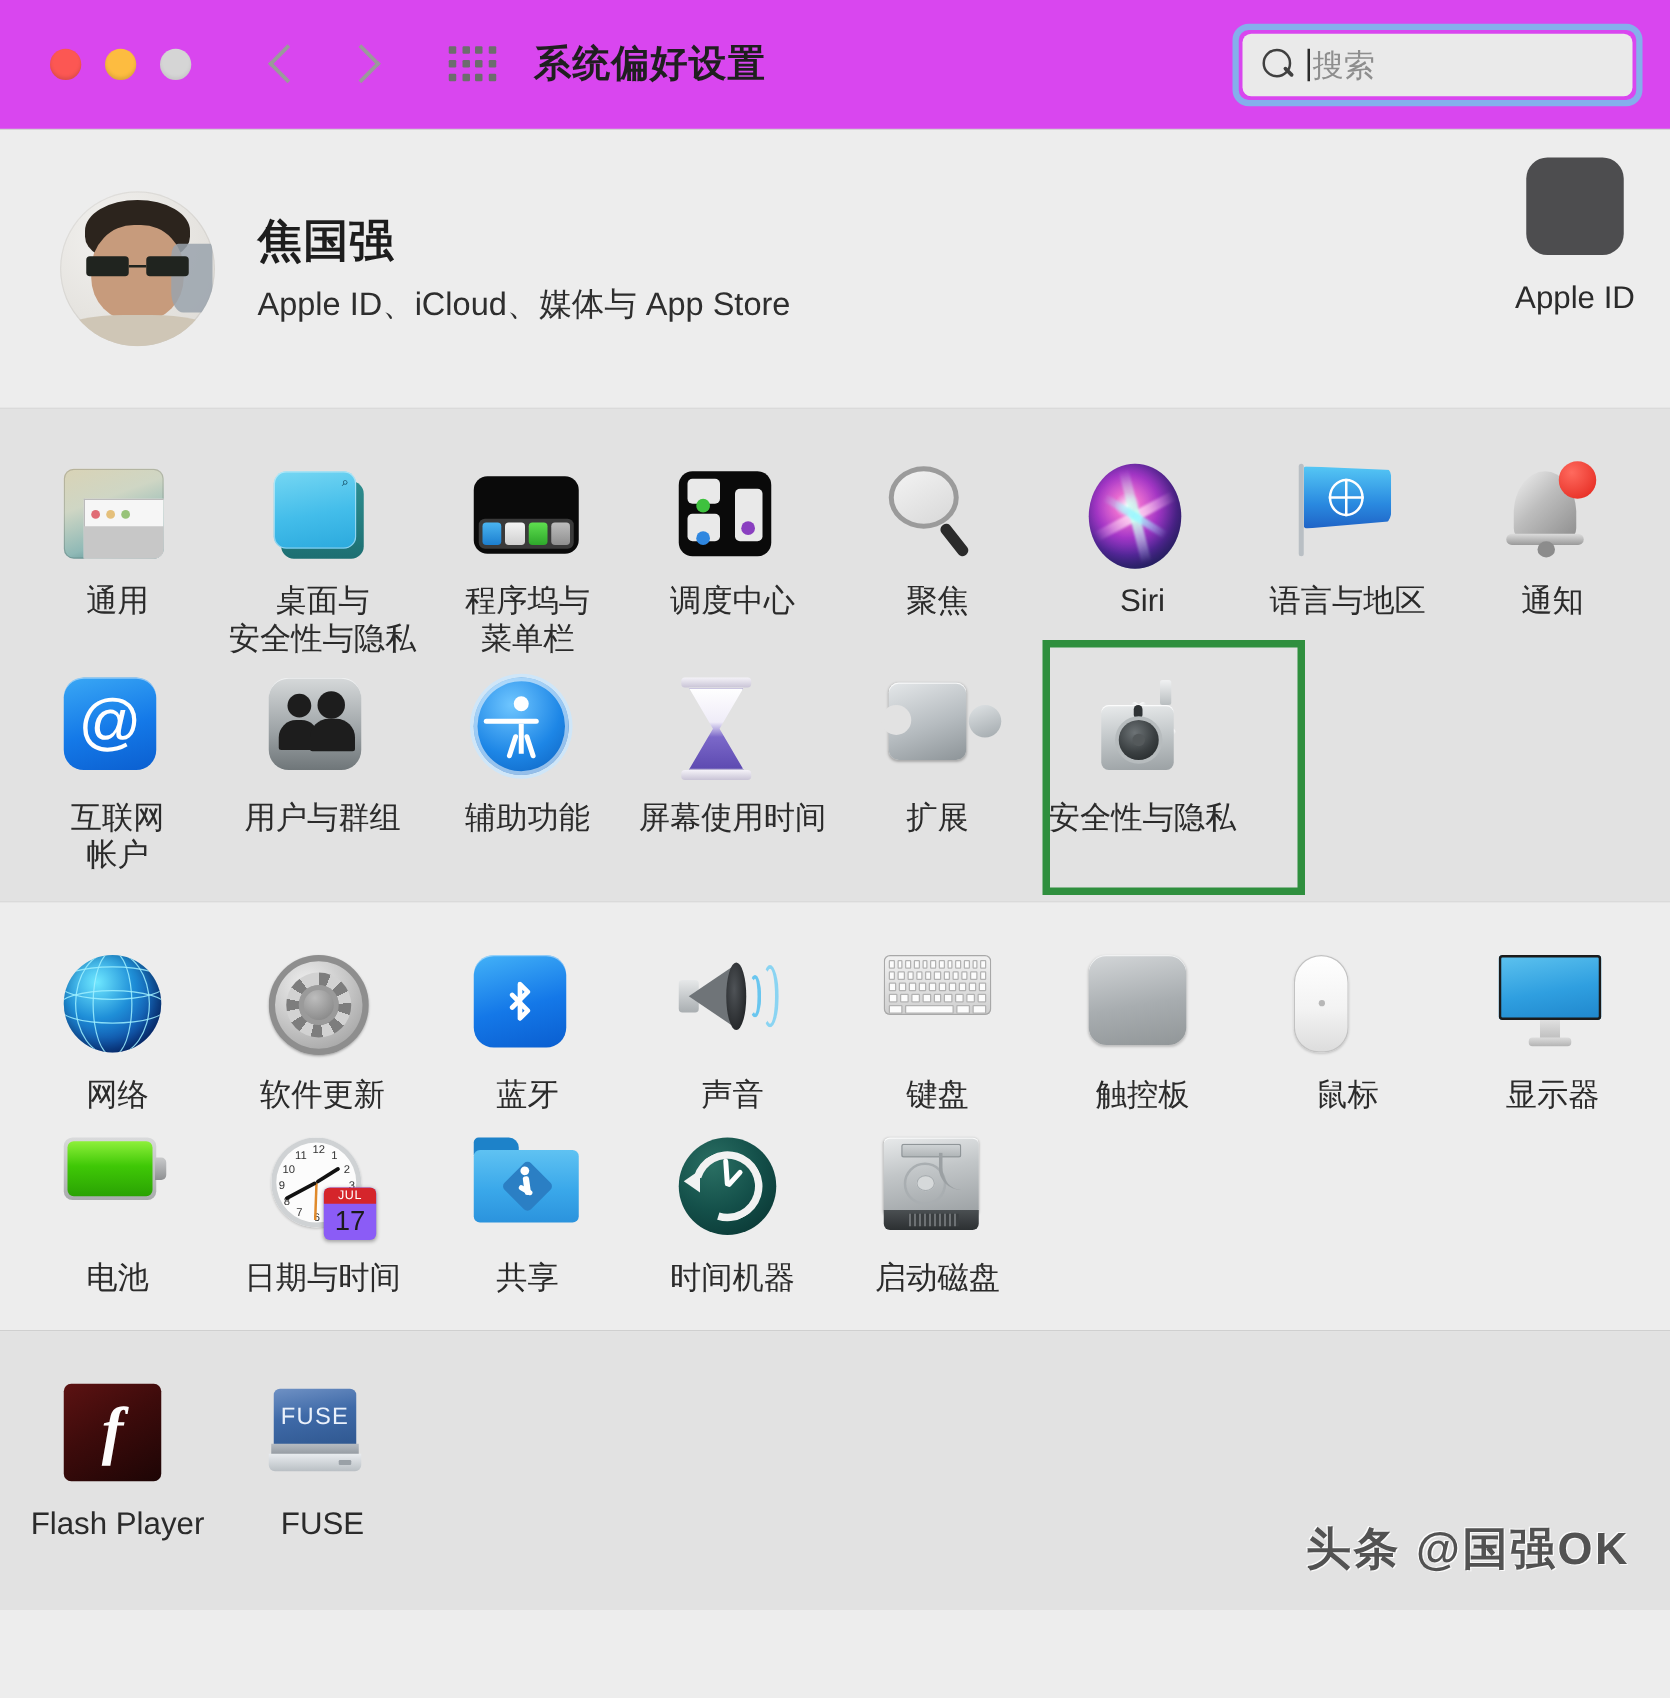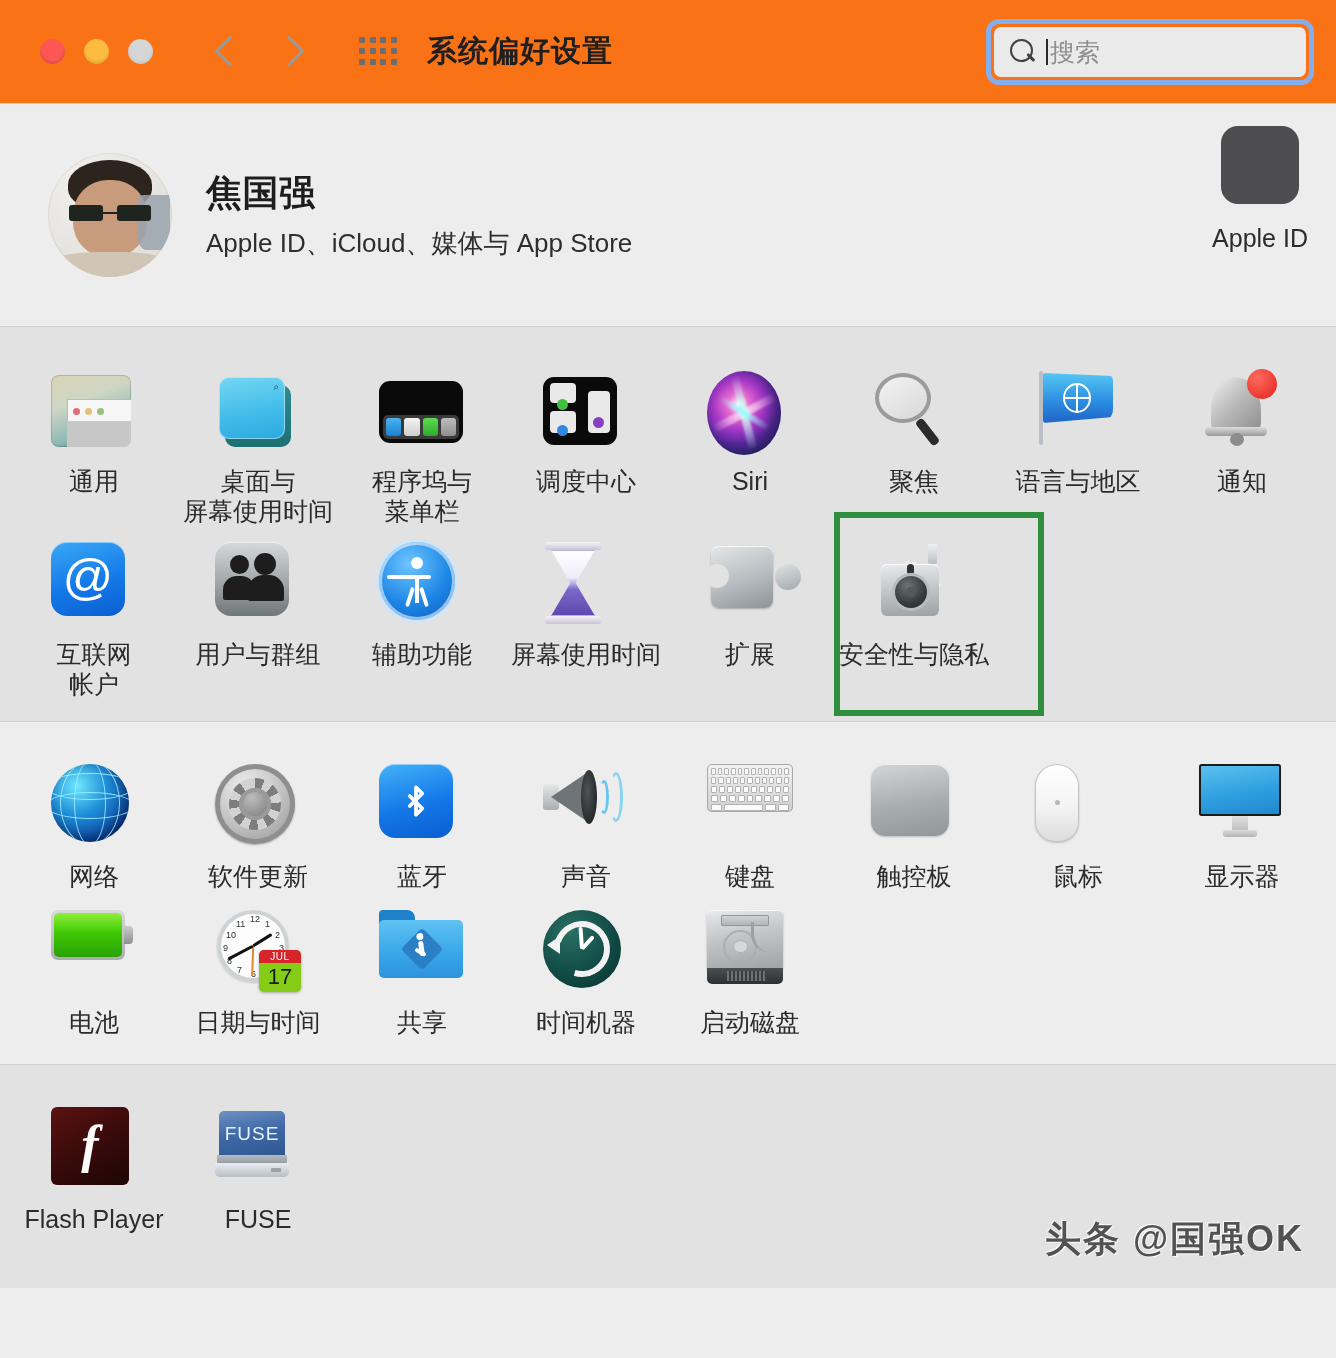--- a/index.html
+++ b/index.html
@@ -7,21 +7,21 @@
     width: 1336px; height: 1358px;
     font-family: "Liberation Sans", "DejaVu Sans", sans-serif;
     background: #ededed;
     overflow: hidden;
   }
 
   
   .titlebar {
     position: relative;
     height: 104px;
-    background: #f97316;
+    background: #d946ef;
     border-bottom: 1px solid #d3d3d3;
     display: flex;
     align-items: center;
   }
   .traffic { display: flex; gap: 19px; margin-left: 40px; }
   .light { width: 25px; height: 25px; border-radius: 50%; }
   .light.red    { background: #fc5753; box-shadow: inset 0 -2px 3px rgba(0,0,0,.12); }
   .light.yellow { background: #fdbc40; box-shadow: inset 0 -2px 3px rgba(0,0,0,.12); }
   .light.gray   { background: #d5d5d5; box-shadow: inset 0 -2px 3px rgba(0,0,0,.07); }
 
@@ -371,21 +371,21 @@
   .ic-date .clock{position:absolute;left:2px;top:0;width:72px;height:72px;border-radius:50%;
       background:#fcfcfc; box-shadow: inset 0 0 0 4px #cfd2d4, 0 1px 2px rgba(0,0,0,.2);}
   .ic-date .hh{position:absolute;left:50%;top:50%;width:3px;height:22px;background:#111;
       transform-origin:bottom center;transform:translate(-50%,-100%) rotate(58deg);border-radius:2px;}
   .ic-date .mm{position:absolute;left:50%;top:50%;width:3px;height:28px;background:#111;
       transform-origin:bottom center;transform:translate(-50%,-100%) rotate(-118deg);border-radius:2px;}
   .ic-date .ss{position:absolute;left:50%;top:50%;width:1.6px;height:30px;background:#e08a2b;
       transform-origin:top center;transform:translate(-50%,0) rotate(2deg);}
   .ic-date .num{position:absolute;font-size:9px;color:#333;}
   .ic-date .cal{position:absolute;right:0;bottom:2px;width:42px;height:42px;border-radius:5px;
-      background:#84cc16;box-shadow:0 1px 3px rgba(0,0,0,.3);overflow:hidden;}
+      background:#8b5cf6;box-shadow:0 1px 3px rgba(0,0,0,.3);overflow:hidden;}
   .ic-date .cal .m{height:13px;background:#d5252b;color:#fff;font-size:10px;text-align:center;line-height:13px;letter-spacing:.5px;}
   .ic-date .cal .d{font-size:22px;text-align:center;color:#1b1b1b;line-height:28px;}
 
   .ic-share { width:84px; height:70px; position:relative; }
   .ic-share .tab{position:absolute;left:0;top:0;width:36px;height:14px;border-radius:4px 8px 0 0;
       background:#1d82c9;}
   .ic-share .body{position:absolute;left:0;top:10px;width:84px;height:58px;border-radius:5px;
       background:linear-gradient(180deg,#5fc2f2 0%,#3aa8ea 55%,#2b93dd 100%);}
   .ic-share .sign{position:absolute;left:28px;top:24px;width:30px;height:30px;
       background:#2b7fc4;transform:rotate(45deg);border-radius:4px;}
@@ -543,21 +543,21 @@
       <div class="icon">
         <div class="ic-desktop">
             <div class="back"></div>
             <div class="front">
               <span class="a"></span>
               <span class="q">⌕</span>
             </div>
           </div>
       </div>
       <div class="caption">桌面与
-屏幕使用时间</div>
+安全性与隐私</div>
     </div>
 
     <div class="cell">
       <div class="icon">
         <div class="ic-dock">
             <div class="tray">
           <i style="background:linear-gradient(180deg,#4ab4f0,#1c7fd0)"></i>
           <i style="background:linear-gradient(180deg,#f4f4f4,#cfcfcf)"></i>
           <i style="background:linear-gradient(180deg,#5ede4f,#2ea82b)"></i>
           <i style="background:linear-gradient(180deg,#bdbdbd,#8f8f8f)"></i>
@@ -577,37 +577,37 @@
           <span class="d d1"></span>
             <span class="d d2"></span>
             <span class="d d3"></span>
         </div>
       </div>
       <div class="caption">调度中心</div>
     </div>
 
     <div class="cell">
       <div class="icon">
+        <div class="ic-spot">
+            <div class="lens"></div>
+            <div class="handle"></div>
+          </div>
+      </div>
+      <div class="caption">聚焦</div>
+    </div>
+
+    <div class="cell">
+      <div class="icon">
         <div class="ic-siri">
             <span class="g1"></span>
             <span class="g2"></span>
             <span class="g3"></span>
           </div>
       </div>
       <div class="caption">Siri</div>
-    </div>
-
-    <div class="cell">
-      <div class="icon">
-        <div class="ic-spot">
-            <div class="lens"></div>
-            <div class="handle"></div>
-          </div>
-      </div>
-      <div class="caption">聚焦</div>
     </div>
 
     <div class="cell">
       <div class="icon">
         <div class="ic-lang">
             <div class="pole"></div>
             <div class="flag"></div>
             <div class="globe"></div>
           </div>
       </div>

